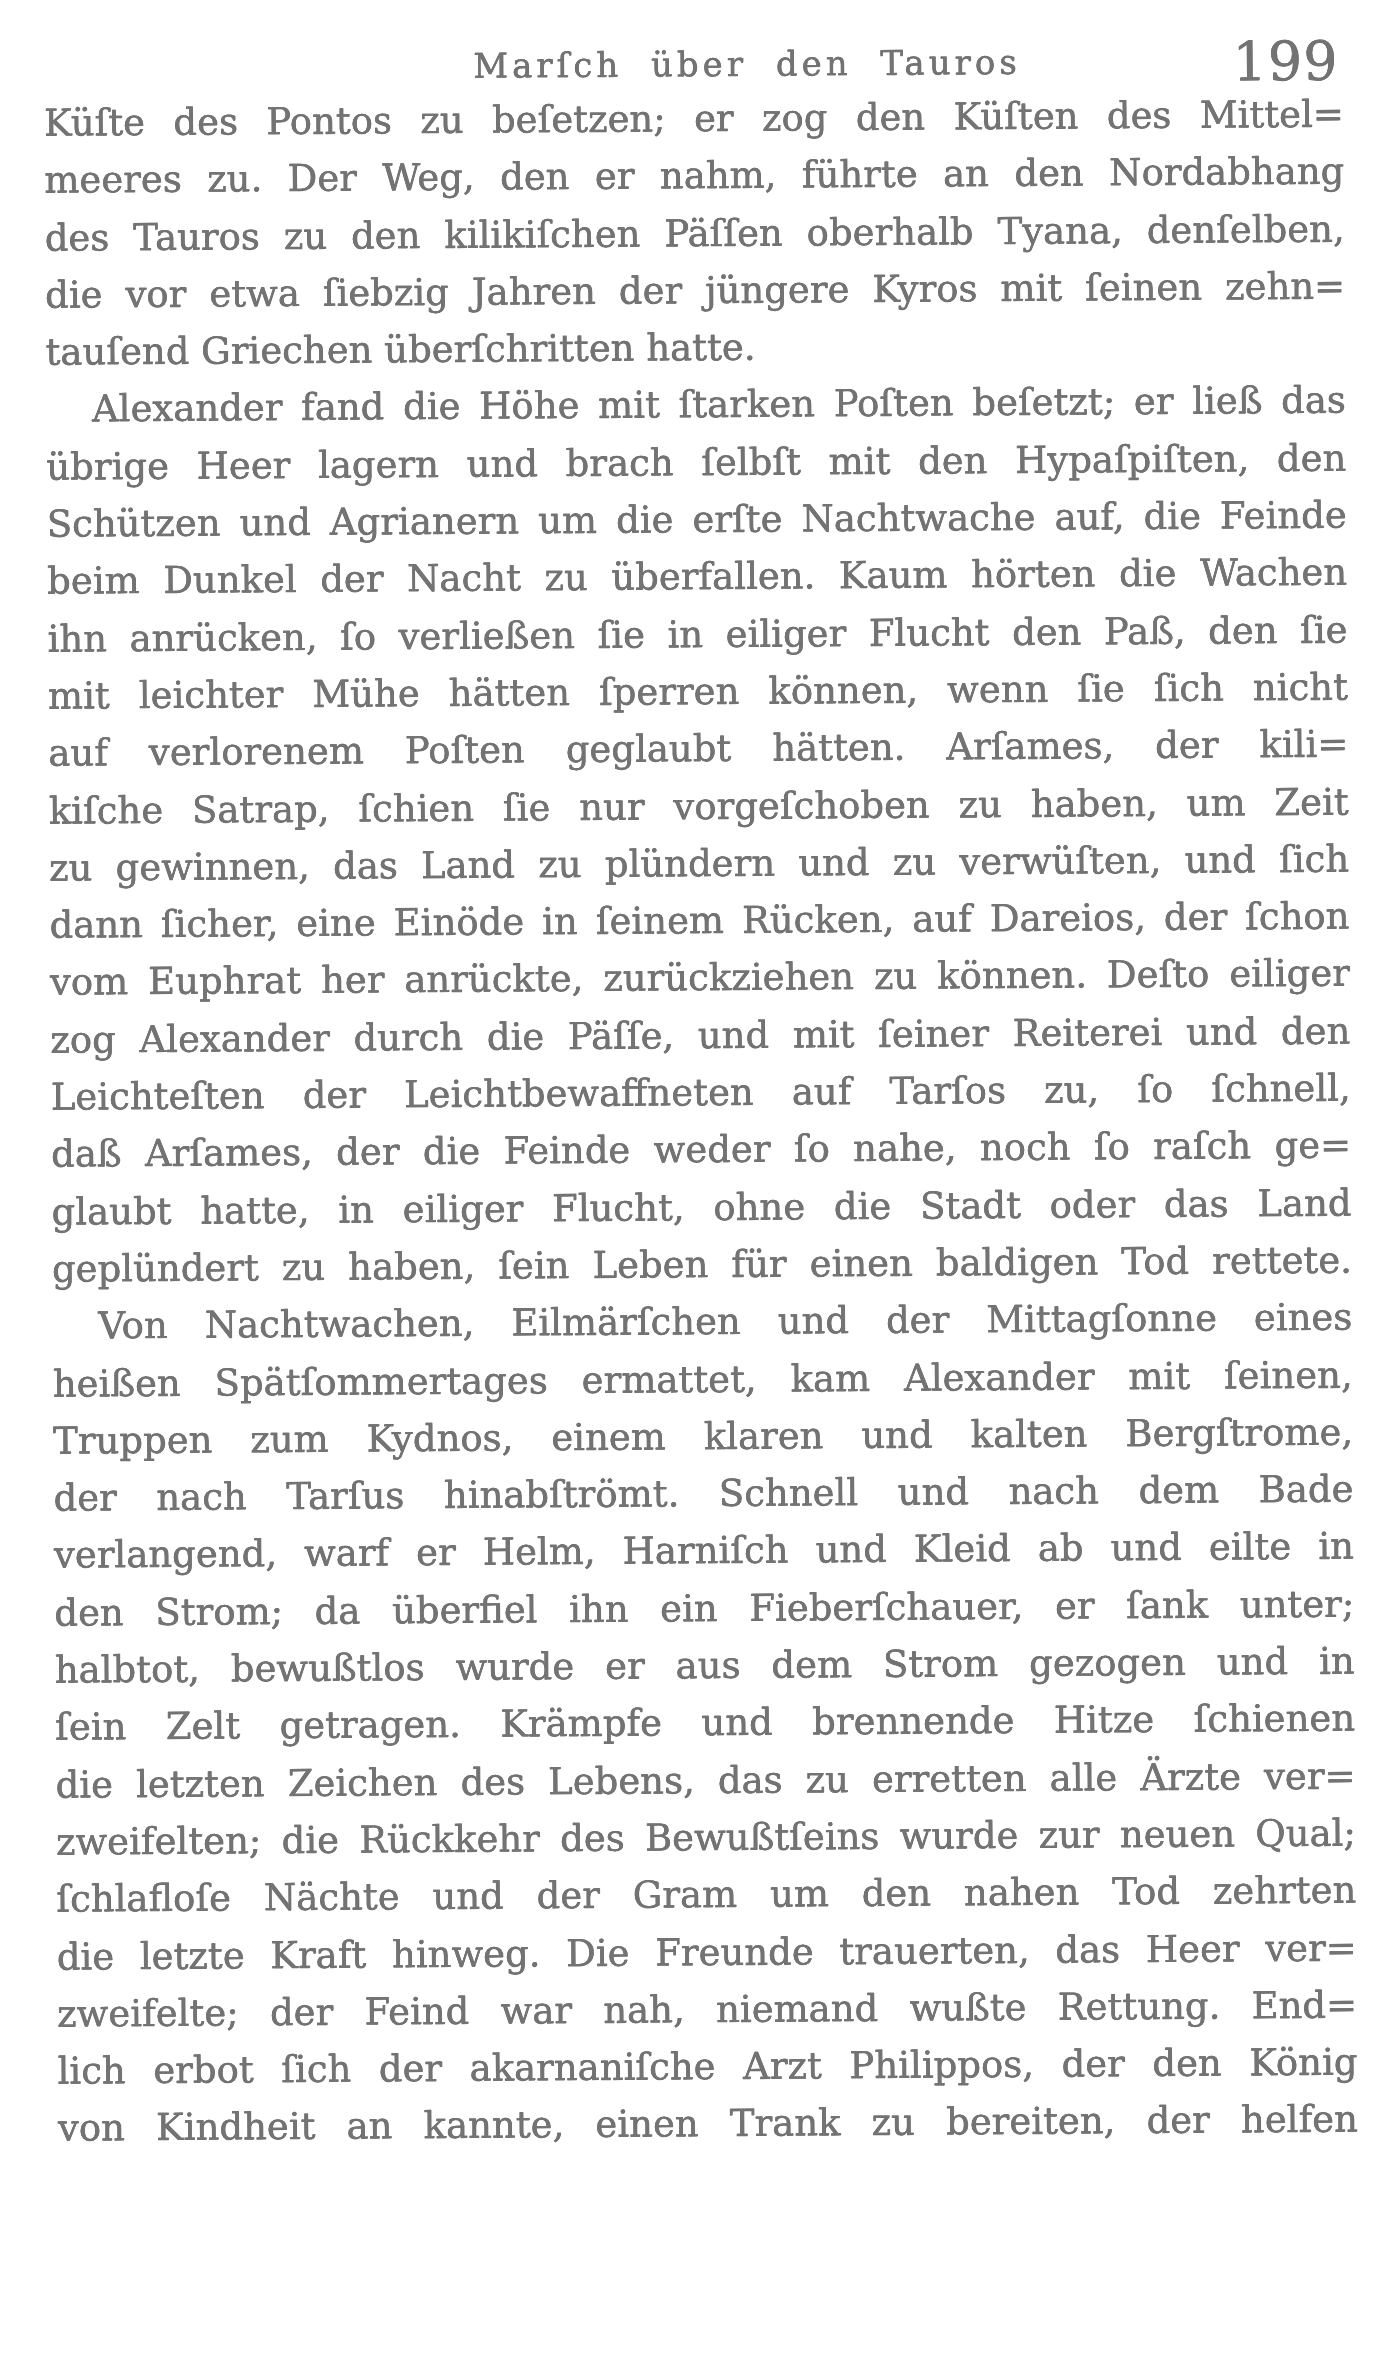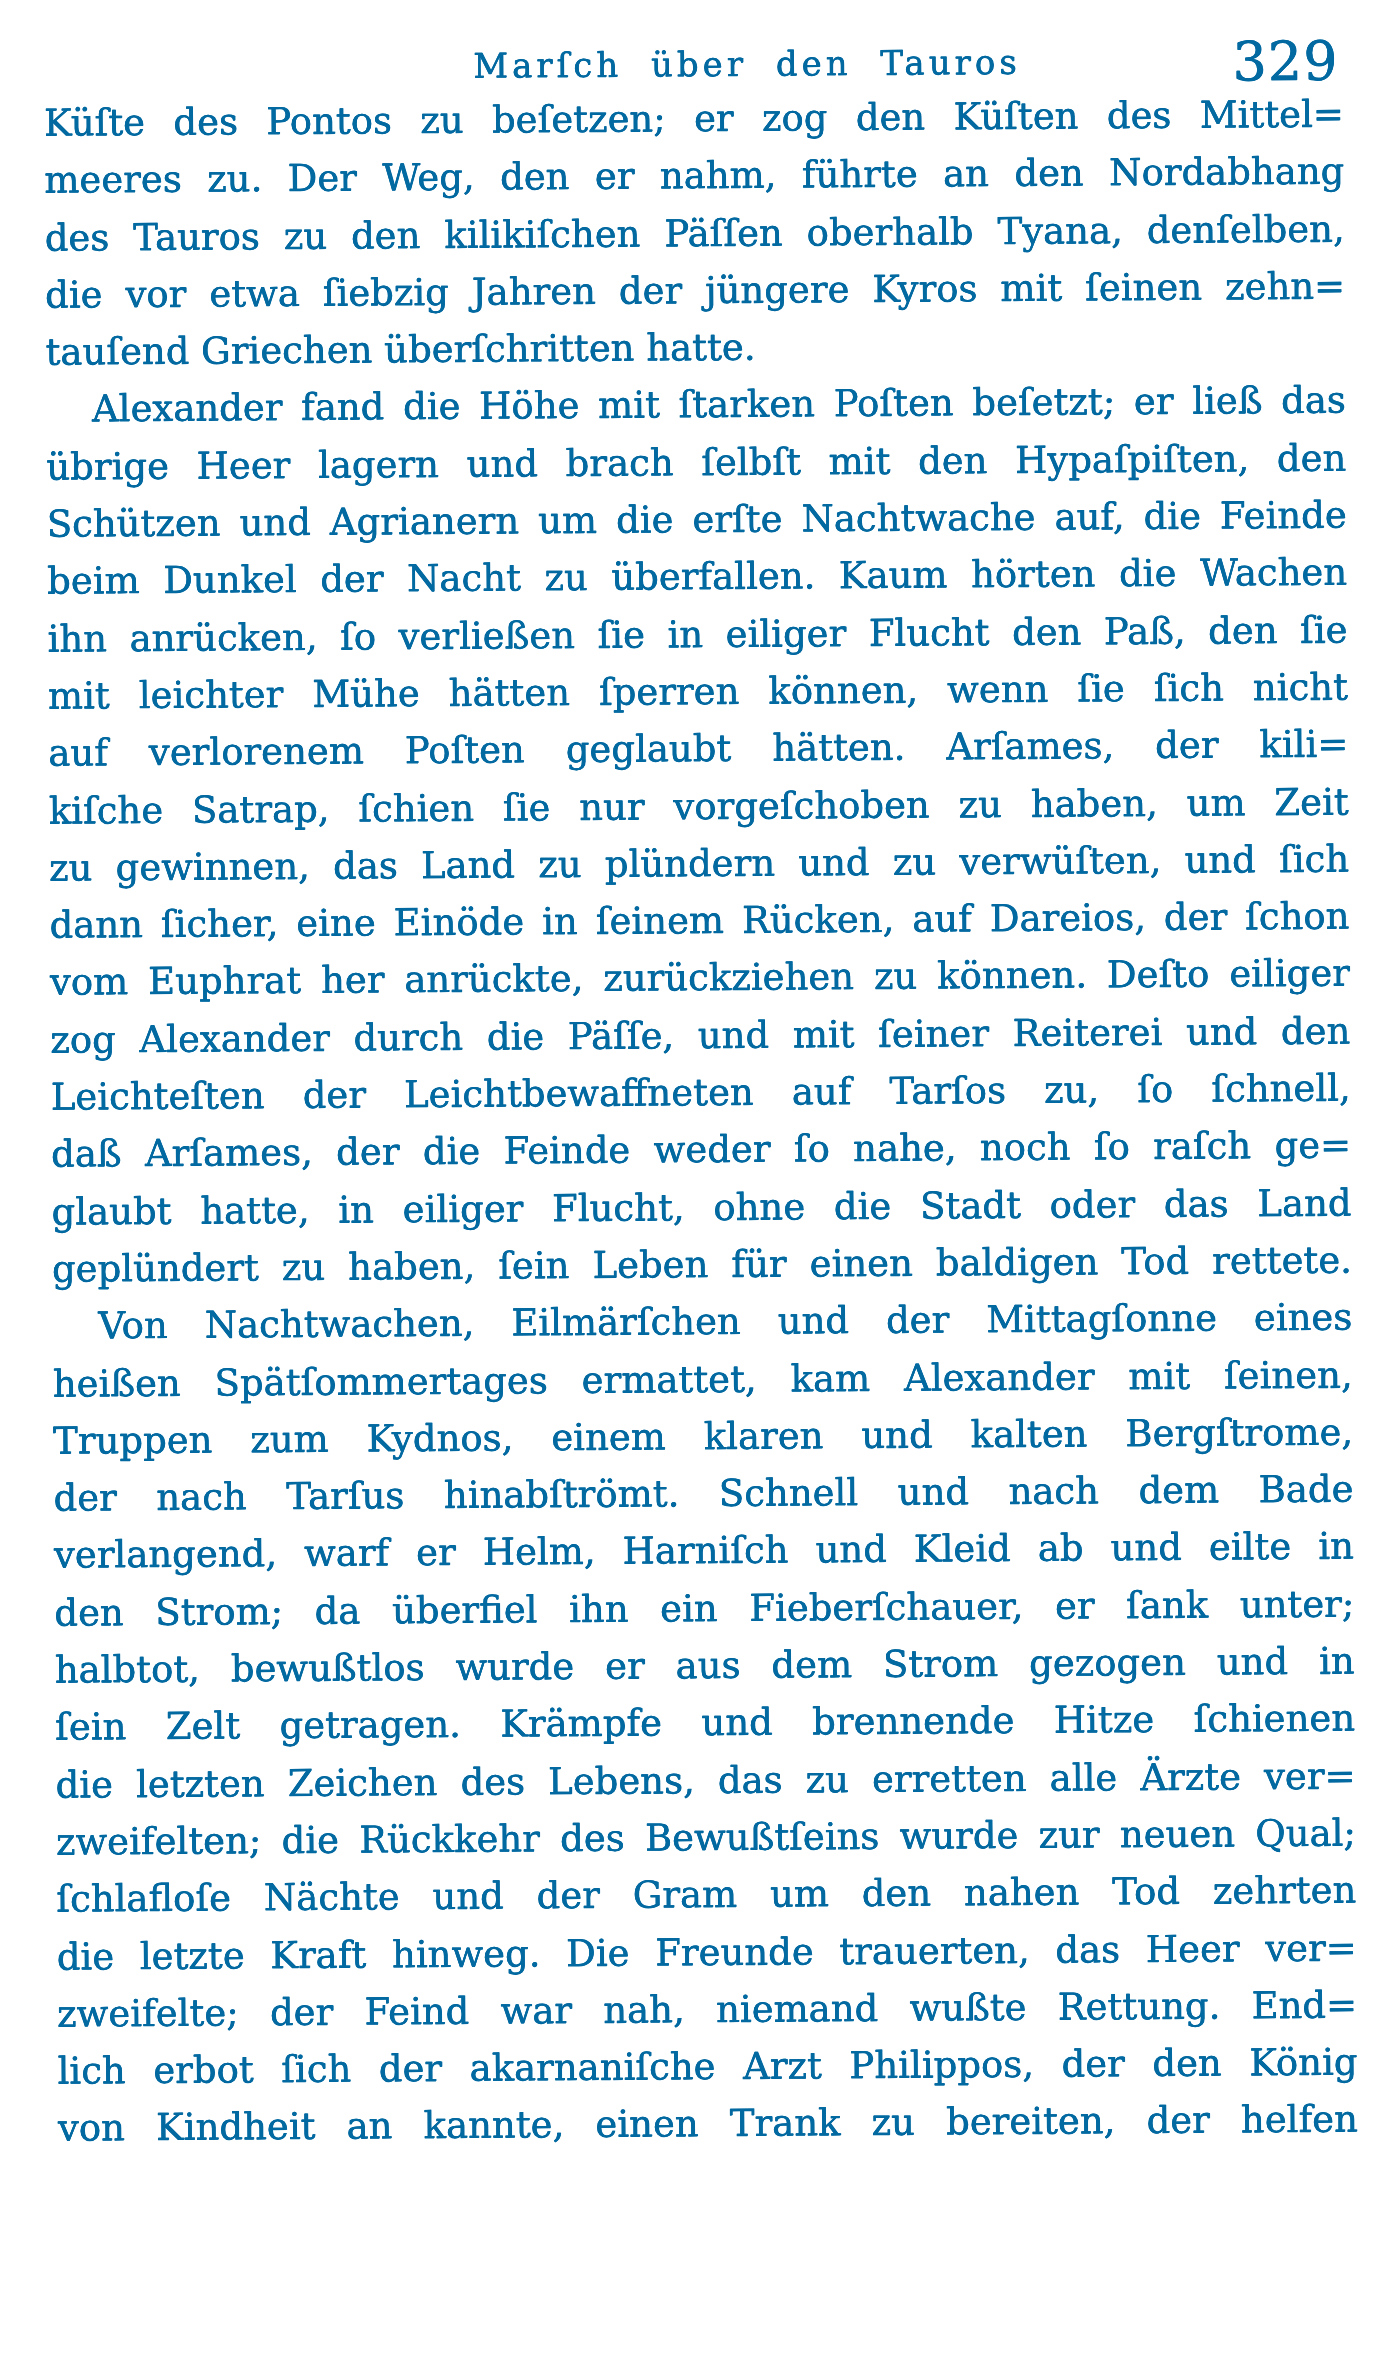--- a/index.html
+++ b/index.html
@@ -7,21 +7,21 @@
     padding: 0;
     background: #ffffff;
   }
   .page {
     position: relative;
     width: 1399px;
     height: 2356px;
     background: #ffffff;
     overflow: hidden;
     font-family: "DejaVu Serif", "Liberation Serif", serif;
-    color: #0369a1;
+    color: #737373;
   }
   
   .scan {
     position: absolute;
     inset: 0;
     transform: rotate(-0.4deg);
     transform-origin: 50% 55%;
   }
   .ink {
     
@@ -68,21 +68,21 @@
   .line.indent {
     text-indent: 46px;
   }
 </style>
 </head>
 <body>
 
 <div class="page">
   <div class="scan">
     <div class="running-header ink">Marſch über den Tauros</div>
-    <div class="page-number ink">329</div>
+    <div class="page-number ink">199</div>
     <div class="body-text ink">
         <div class="line">Küſte des Pontos zu beſetzen; er zog den Küſten des Mittel=</div>
         <div class="line">meeres zu. Der Weg, den er nahm, führte an den Nordabhang</div>
         <div class="line">des Tauros zu den kilikiſchen Päſſen oberhalb Tyana, denſelben,</div>
         <div class="line">die vor etwa ſiebzig Jahren der jüngere Kyros mit ſeinen zehn=</div>
         <div class="line no-just">tauſend Griechen überſchritten hatte.</div>
         <div class="line indent">Alexander fand die Höhe mit ſtarken Poſten beſetzt; er ließ das</div>
         <div class="line">übrige Heer lagern und brach ſelbſt mit den Hypaſpiſten, den</div>
         <div class="line">Schützen und Agrianern um die erſte Nachtwache auf, die Feinde</div>
         <div class="line">beim Dunkel der Nacht zu überfallen. Kaum hörten die Wachen</div>

